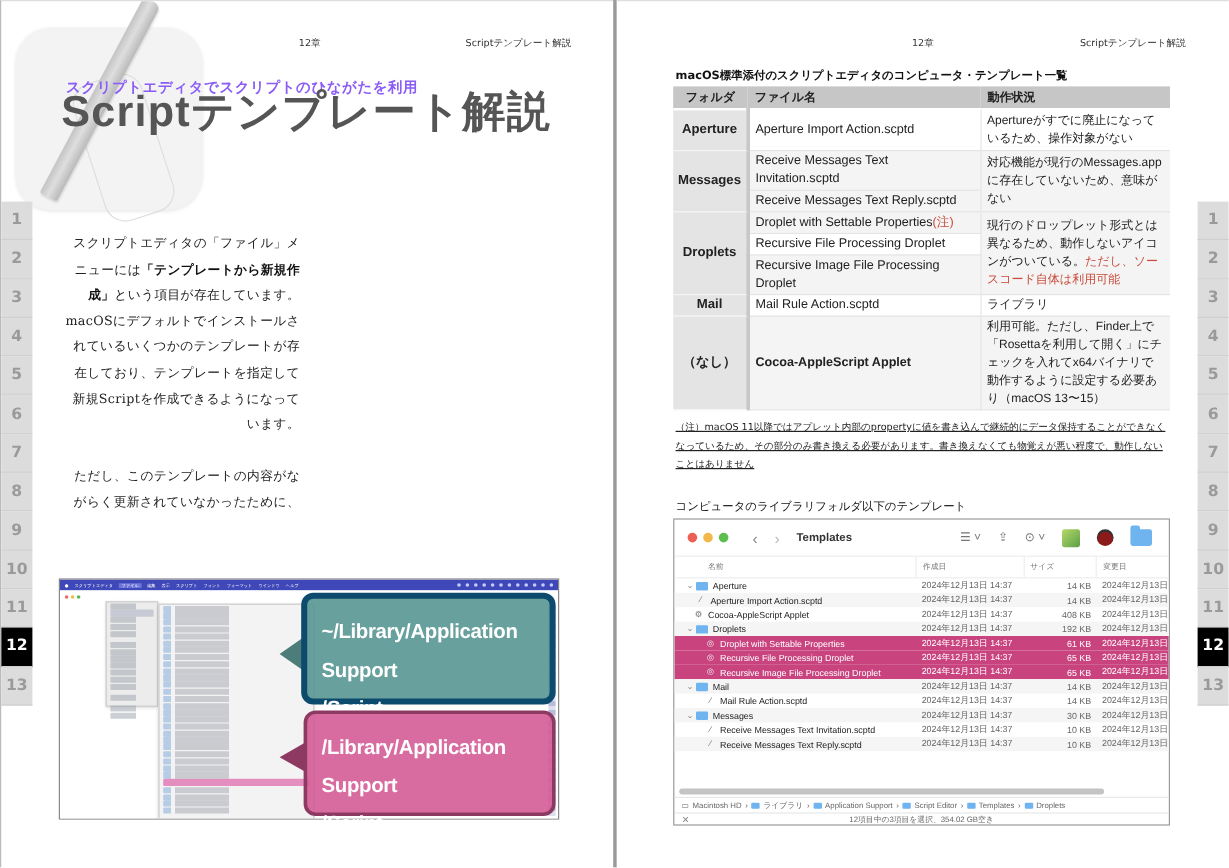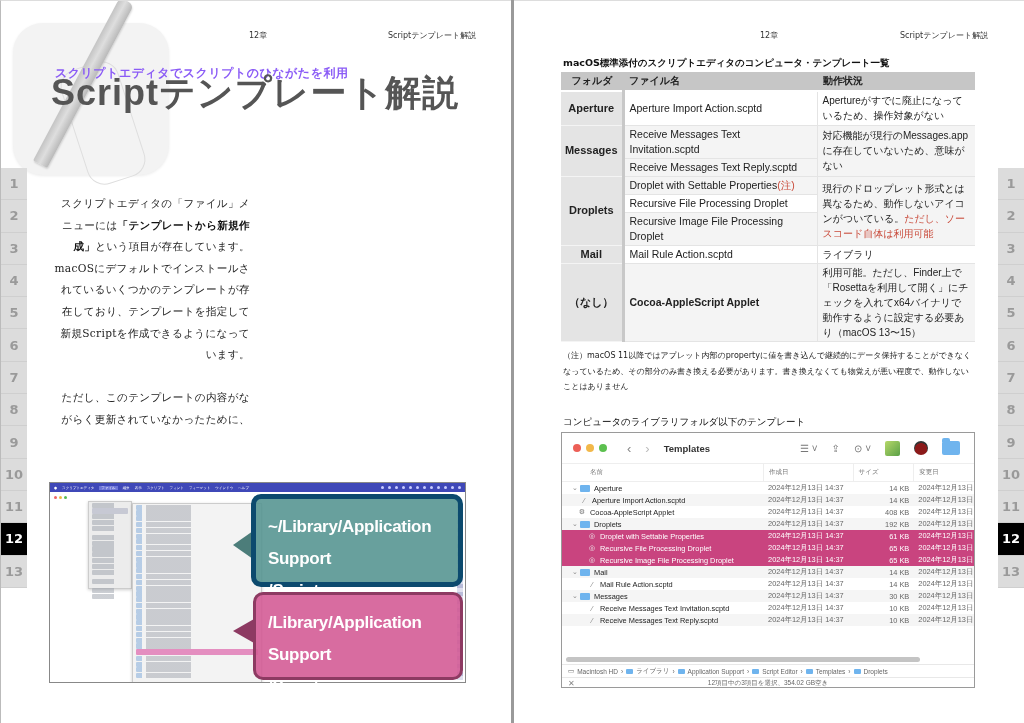--- a/index.html
+++ b/index.html
@@ -66,21 +66,21 @@
   table.templ { position: absolute; left: 561px; top: 72px; width: 414px; border-collapse: collapse; font-family: "Liberation Sans", sans-serif; font-size: 10.5px; }
   table.templ th { background: #c6c6c6; color: #222; font-weight: bold; height: 19px; text-align: left; padding-left: 6px; font-size: 10px; border-bottom: 2px solid #fff; }
   table.templ th.c1 { text-align: center; padding: 0; }
   table.templ td { padding: 1px 5px; line-height: 15px; vertical-align: middle; border-bottom: 1px solid #e4e4e4; color: #222; }
   table.templ td.folder { background: #e4e4e4; font-weight: bold; text-align: center; font-size: 11px; width: 62px; border-right: 3px solid #c8c8c8; border-bottom: 1px solid #f4f4f4; padding: 0; }
   table.templ td.file { width: 194px; border-right: 1px solid #e4e4e4; }
   table.templ tr.alt td.file, table.templ tr.alt td.status { background: #f4f4f4; }
   table.templ td.status { font-size: 10px; }
   .red { color: #c94a3a; }
 
-  .note { position: absolute; left: 563px; top: 348px; width: 412px; font-size: 8px; line-height: 15.5px; color: #222; }
+  .note { position: absolute; left: 563px; top: 348px; width: 412px; font-size: 8px; line-height: 15.5px; color: #222; text-decoration: underline; }
   .finder-title { position: absolute; left: 563px; top: 416px; font-size: 9.5px; font-weight: normal; }
 
   
   .finder { position: absolute; left: 561px; top: 432px; width: 414px; height: 256px; border: 1px solid #9a9a9a; background: #fff; font-family: "Liberation Sans", sans-serif; overflow: hidden; }
   .f-toolbar { height: 31px; display: flex; align-items: center; padding-left: 11px; border-bottom: 1px solid #eee; }
   .light { width: 8px; height: 8px; border-radius: 50%; margin-right: 5px; }
   .f-nav { color: #888; font-size: 13px; margin-left: 15px; }
   .f-title { font-size: 9.5px; font-weight: bold; color: #333; margin-left: 14px; }
   .f-tools { margin-left: auto; display: flex; align-items: center; gap: 14px; padding-right: 14px; color: #777; font-size: 10px; }
   .ico-script { width: 15px; height: 15px; background: linear-gradient(135deg,#b6d86a,#5aa046); border-radius: 2px; }

